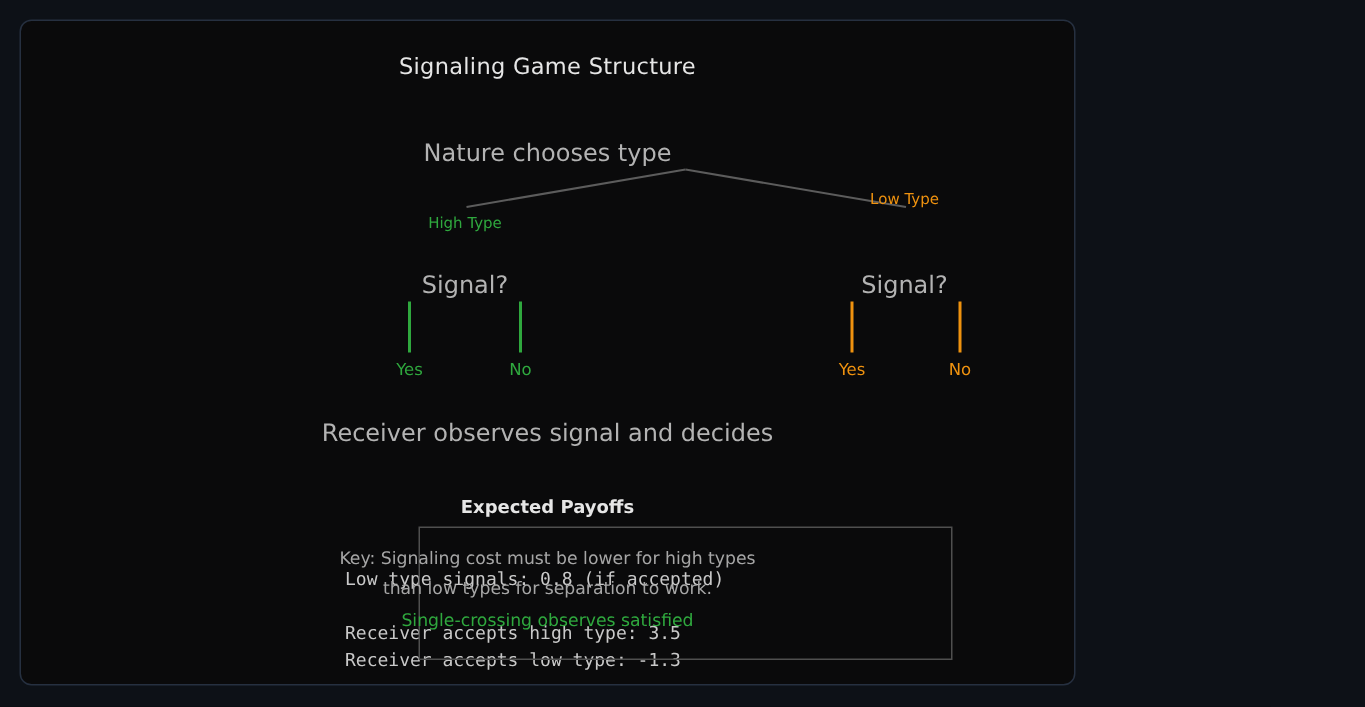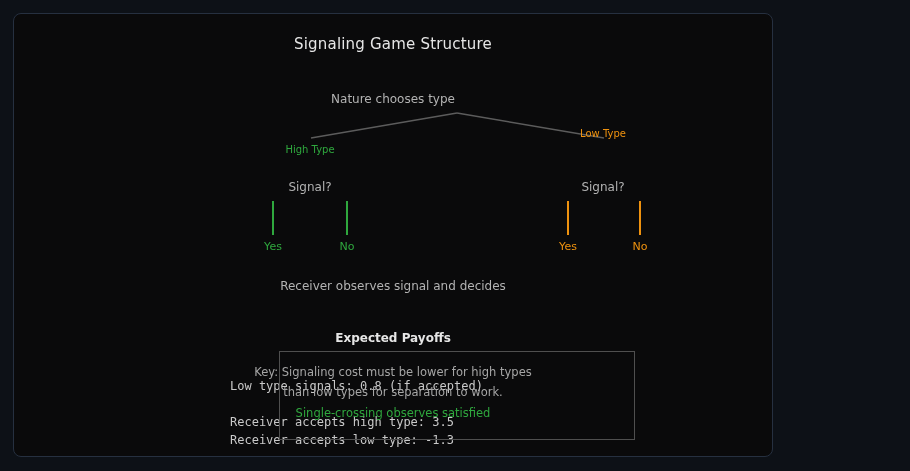--- a/index.html
+++ b/index.html
@@ -14,41 +14,41 @@
   :root {
     --green: #2fa83e;
     --orange: #ef920f;
     --text-primary: #e6e6e6;
     --text-secondary: #b3b3b3;
   }
   .panel {
     position: absolute;
     left: 13px;
     top: 13px;
-    width: 760px;
+    width: 704px;
     height: 444px;
     background: #0a0a0b;
     border: 1px solid #263040;
     border-radius: 8px;
     box-sizing: border-box;
   }
   .abs { position: absolute; }
   .centered {
     left: 0;
     width: 100%;
     text-align: center;
   }
   .xcenter { transform: translateX(-50%); white-space: nowrap; }
   .figure-title {
     font-size: 15px;
     color: var(--text-primary);
     letter-spacing: 0.2px;
   }
   .node-label {
-    font-size: 12px;
+    font-size: 16px;
     color: var(--text-secondary);
   }
   .type-label { font-size: 10px; }
   .green-text { color: var(--green); }
   .orange-text { color: var(--orange); }
   .yn-label { font-size: 11px; }
   .payoffs-heading {
     font-size: 12px;
     color: var(--text-primary);
     font-weight: bold;

